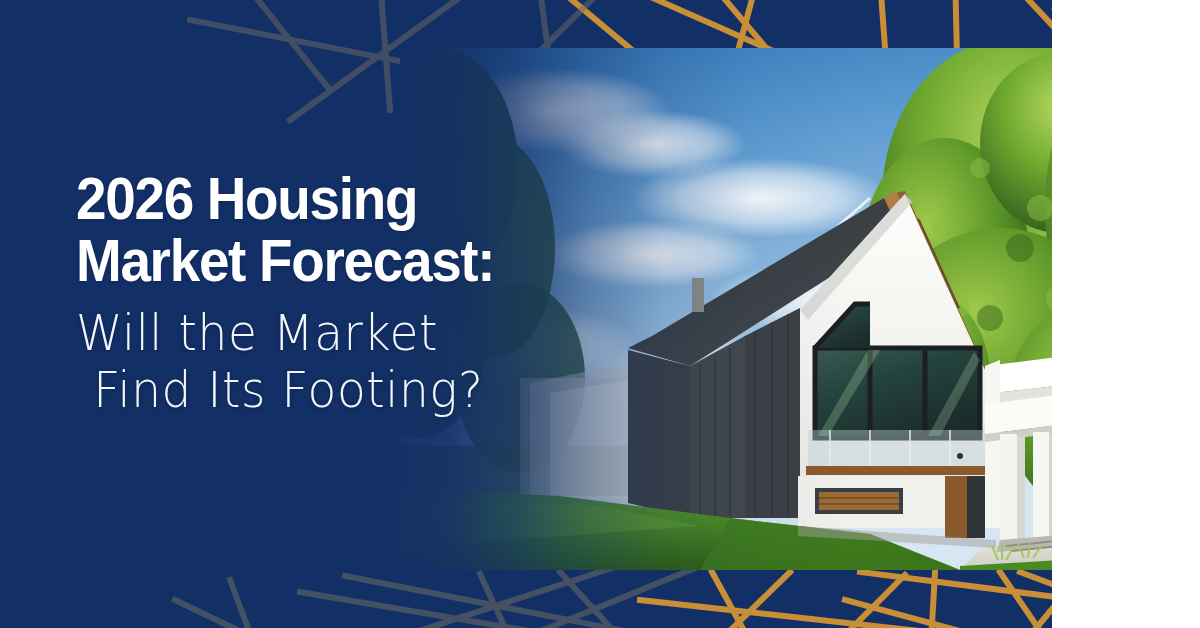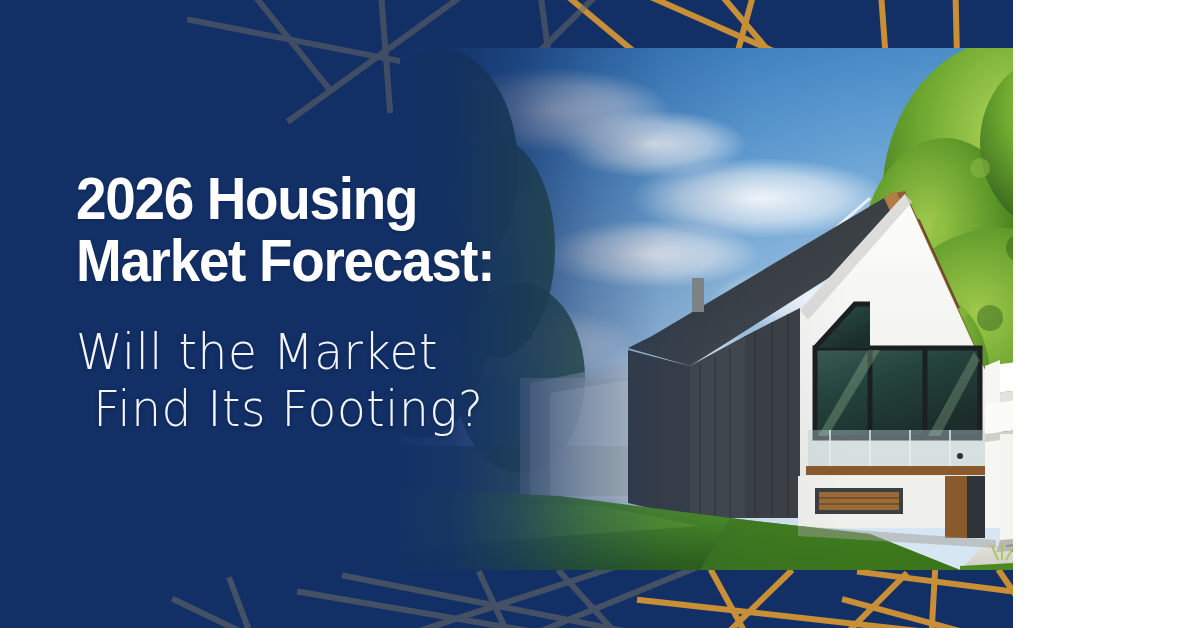--- a/index.html
+++ b/index.html
@@ -2,26 +2,25 @@
 <html><head>
 <meta charset="utf-8">
 <style>
   html, body {
     margin: 0;
     padding: 0;
     background: #ffffff;
   }
   #banner {
     position: relative;
-    width: 976px;
+    width: 1052px;
     height: 628px;
     overflow: hidden;
     background: #122F66;
     font-family: "Liberation Sans", sans-serif;
-    padding-left: 37px;
   }
 
   
   #line-pattern {
     position: absolute;
     inset: 0;
     width: 1200px;
     height: 628px;
   }
 
@@ -69,21 +68,21 @@
     font-weight: 700;
     font-size: 59px;
     line-height: 62px;
     letter-spacing: -1.4px;
     white-space: nowrap;
     transform: scaleX(0.93);
     transform-origin: left center;
     text-shadow: 0 1px 3px rgba(10,28,60,0.45);
   }
   #subtitle-block {
-    margin-top: 32px;
+    margin-top: 13px;
   }
   .subtitle-line {
     color: #f2f5fa;
     font-family: "DejaVu Sans", sans-serif;
     font-weight: 300;
     font-size: 49px;
     line-height: 57px;
     letter-spacing: 0.6px;
     white-space: nowrap;
     transform: scaleX(0.96);

